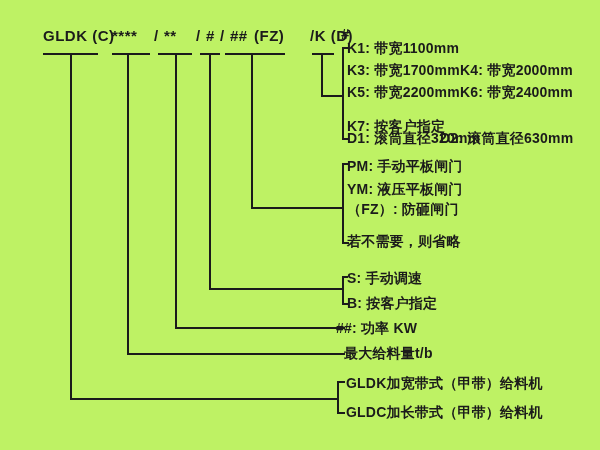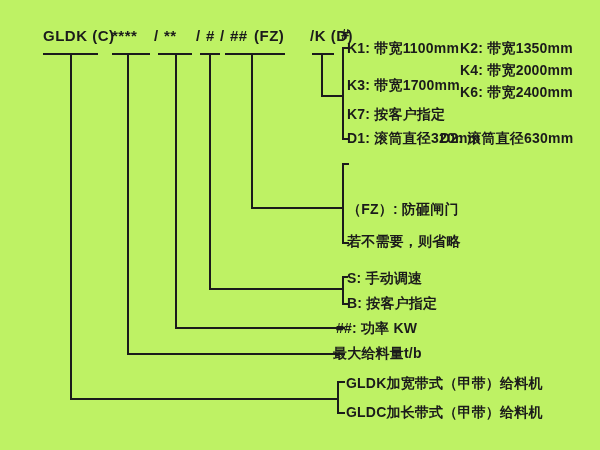--- a/index.html
+++ b/index.html
@@ -60,33 +60,35 @@
 
   <div class="vl" style="left:342px;top:276px;height:29px"></div>
   <div class="hl" style="left:342px;top:276px;width:6px"></div>
   <div class="hl" style="left:342px;top:303px;width:6px"></div>
 
   <div class="vl" style="left:337px;top:381px;height:33px"></div>
   <div class="hl" style="left:337px;top:381px;width:8px"></div>
   <div class="hl" style="left:337px;top:412px;width:8px"></div>
 
   <span class="lbl" style="left:347px;top:39px">K1: 带宽1100mm</span>
-  <span class="lbl" style="left:460px;top:39px">K2: 带宽1350mm</span>
-  <span class="lbl" style="left:347px;top:76px">K3: 带宽1700mm</span>
+  <span class="lbl" style="left:347px;top:61px">K3: 带宽1700mm</span>
   <span class="lbl" style="left:460px;top:61px">K4: 带宽2000mm</span>
+  <span class="lbl" style="left:347px;top:83px">K5: 带宽2200mm</span>
   <span class="lbl" style="left:460px;top:83px">K6: 带宽2400mm</span>
-  <span class="lbl" style="left:347px;top:105px">K7: 按客户指定</span>
+  <span class="lbl" style="left:347px;top:117px">K7: 按客户指定</span>
   <span class="lbl" style="left:347px;top:129px">D1: 滚筒直径320mm</span>
   <span class="lbl" style="left:440px;top:129px">D2: 滚筒直径630mm</span>
 
+  <span class="lbl" style="left:347px;top:157px">PM: 手动平板闸门</span>
+  <span class="lbl" style="left:347px;top:180px">YM: 液压平板闸门</span>
   <span class="lbl" style="left:347px;top:200px">（FZ）: 防砸闸门</span>
   <span class="lbl" style="left:347px;top:269px">S: 手动调速</span>
 
   <span class="lbl" style="left:347px;top:232px">若不需要，则省略</span>
   <span class="lbl" style="left:347px;top:294px">B: 按客户指定</span>
 
   <span class="lbl" style="left:336px;top:319px">##: 功率 KW</span>
-  <span class="lbl" style="left:333px;top:344px">最大给料量t/b</span>
+  <span class="lbl" style="left:344px;top:344px">最大给料量t/b</span>
 
   <span class="lbl" style="left:346px;top:403px">GLDC加长带式（甲带）给料机</span>
   <span class="lbl" style="left:346px;top:374px">GLDK加宽带式（甲带）给料机</span>
 
 </div>
 
 </body></html>

